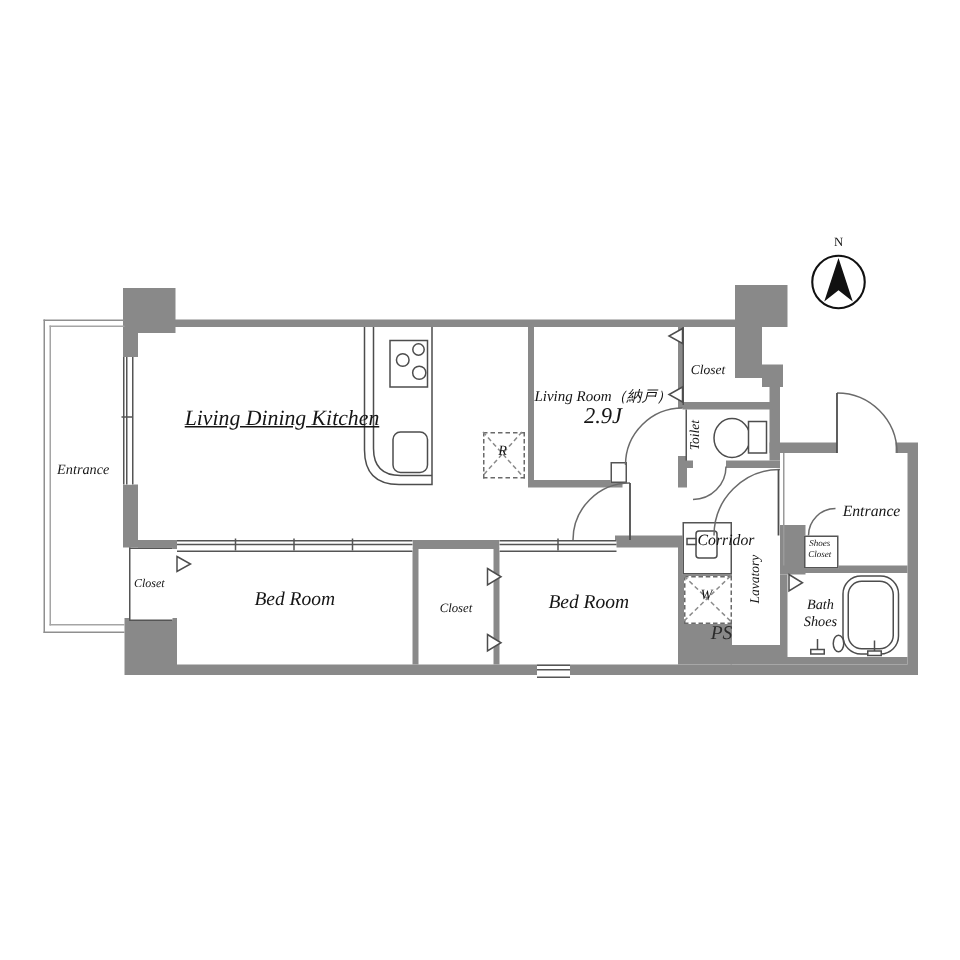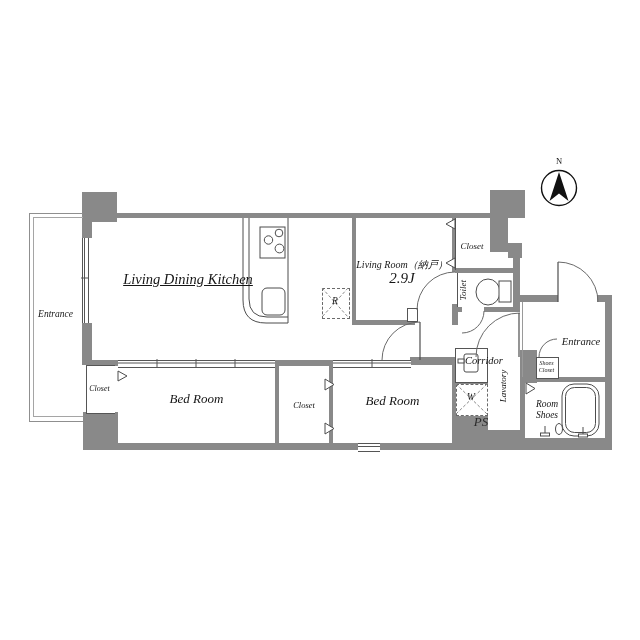--- a/index.html
+++ b/index.html
@@ -158,21 +158,21 @@
   <div class="label" style="left:536px;top:360px;width:21px;font-size:6px;">
     <div>Shoes</div>
     <div>Closet</div>
   </div>
 
   <div class="label vert" style="left:467px;top:381px;width:72px;font-size:9px;">Lavatory</div>
   <div class="label" style="left:456px;top:392px;width:30px;font-size:9.5px;">W</div>
   <div class="label" style="left:466px;top:415px;width:30px;font-size:13px;color:#2b2b2b;">PS</div>
 
   <div class="label" style="left:527px;top:399px;width:40px;font-size:9.5px;">
-    <div>Room</div>
+    <div>Bath</div>
     <div>Shoes</div>
   </div>
 
   <div class="label" style="left:85px;top:385px;width:29px;font-size:8px;">Closet</div>
 
   <div class="label" style="left:118px;top:392px;width:157px;font-size:13px;">
     <div>Bed Room</div>
   </div>
 
   <div class="label" style="left:279px;top:401px;width:50px;font-size:8.5px;">Closet</div>

